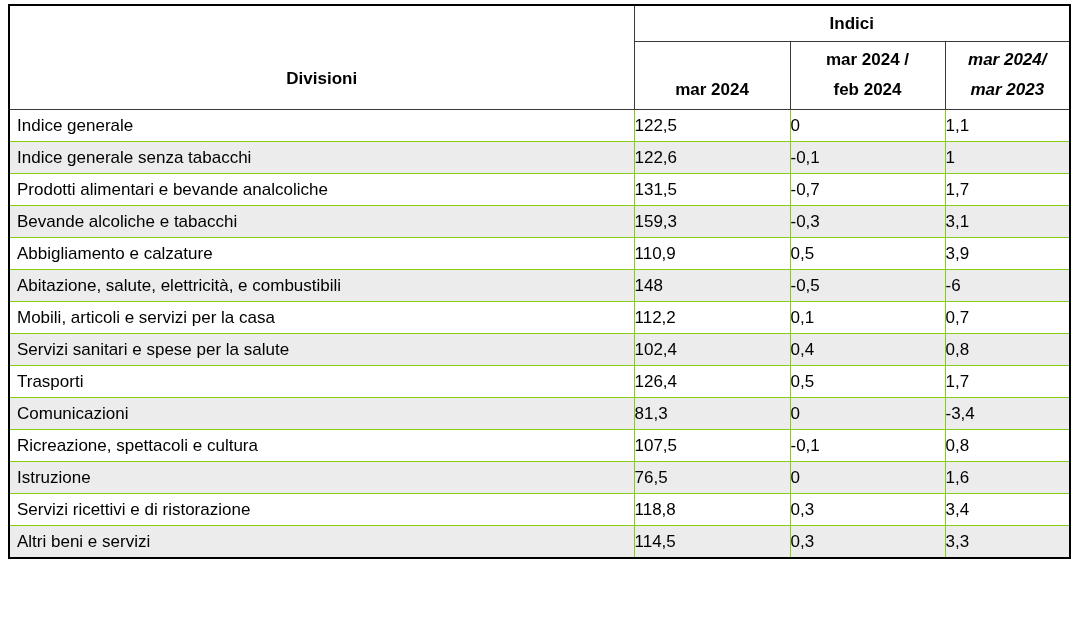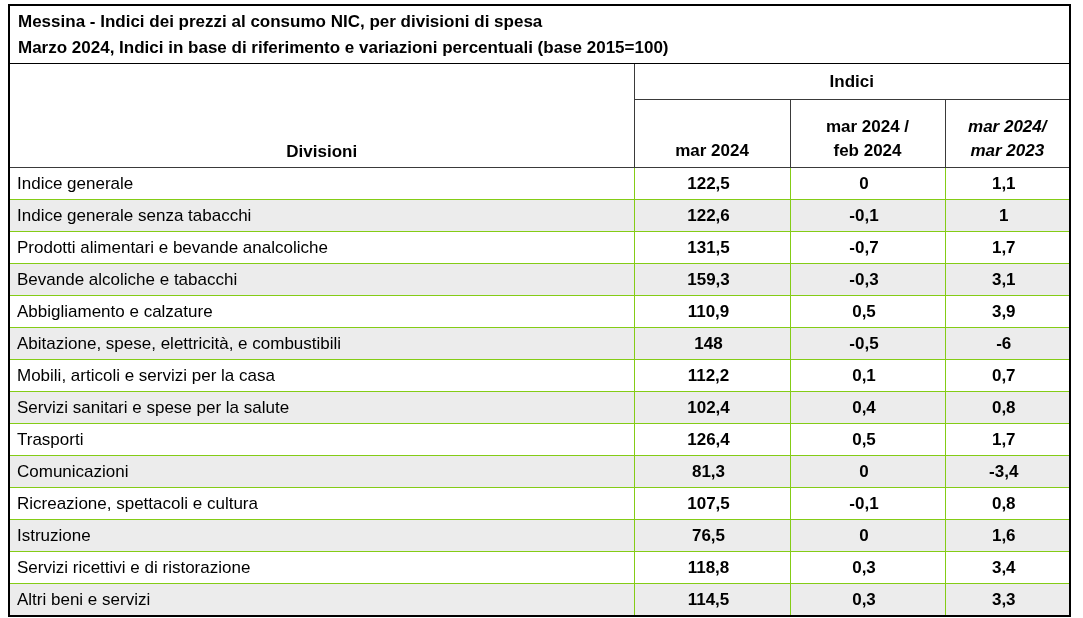--- a/index.html
+++ b/index.html
@@ -23,51 +23,47 @@
     font-size:17px;
   }
   col.c1{width:624px;}
   col.c2{width:156px;}
   col.c3{width:155px;}
   thead th{
     font-weight:bold;background:#fff;white-space:pre-line;
     border:1px solid #3a3a3a;padding:0;
   }
   th.division-head{
-    vertical-align:bottom;text-align:center;padding-bottom:5px;
+    vertical-align:bottom;text-align:center;padding-bottom:20px;
     border-left:none;border-top:none;
   }
   th.group-head{
     height:35px;vertical-align:middle;
     border-right:none;border-top:none;
   }
   th.sub-head{
     height:63px;text-align:center;vertical-align:bottom;
-    padding-bottom:4px;line-height:24px;
+    padding-bottom:4px;line-height:30px;
   }
   th.sub-head:last-child{border-right:none;font-style:italic;}
   tbody td{
     height:31px;border:1px solid #84cc16;padding:0;
     vertical-align:middle;background:transparent;
   }
   tbody td:first-child{border-left:none;}
   tbody td:last-child{border-right:none;}
   tbody tr:last-child td{border-bottom:none;}
   tbody tr:nth-child(even){background:#ececec;}
   td.div-cell{text-align:left;padding-left:7px;}
-  td.num-cell{text-align:center;padding-right:7px;font-weight:bold;}
+  td.num-cell{text-align:left;padding-right:7px;}
 </style>
 </head>
 <body>
 
 <div class="sheet">
-  <div class="title-block">
-    <div class="title-line">Messina - Indici dei prezzi al consumo NIC, per divisioni di spesa</div>
-    <div class="title-line">Marzo 2024, Indici in base di riferimento e variazioni percentuali (base 2015=100)</div>
-  </div>
 
   <table>
     <colgroup>
         <col class="c1">
         <col class="c2">
         <col class="c3">
         <col class="c4">
       </colgroup>
     <thead>
       <tr>
@@ -107,21 +103,21 @@
         <td class="num-cell">-0,3</td>
         <td class="num-cell">3,1</td>
       </tr>
       <tr>
         <td class="div-cell">Abbigliamento e calzature</td>
         <td class="num-cell">110,9</td>
         <td class="num-cell">0,5</td>
         <td class="num-cell">3,9</td>
       </tr>
       <tr>
-        <td class="div-cell">Abitazione, spese, elettricità, e combustibili</td>
+        <td class="div-cell">Abitazione, salute, elettricità, e combustibili</td>
         <td class="num-cell">148</td>
         <td class="num-cell">-0,5</td>
         <td class="num-cell">-6</td>
       </tr>
       <tr>
         <td class="div-cell">Mobili, articoli e servizi per la casa</td>
         <td class="num-cell">112,2</td>
         <td class="num-cell">0,1</td>
         <td class="num-cell">0,7</td>
       </tr>

